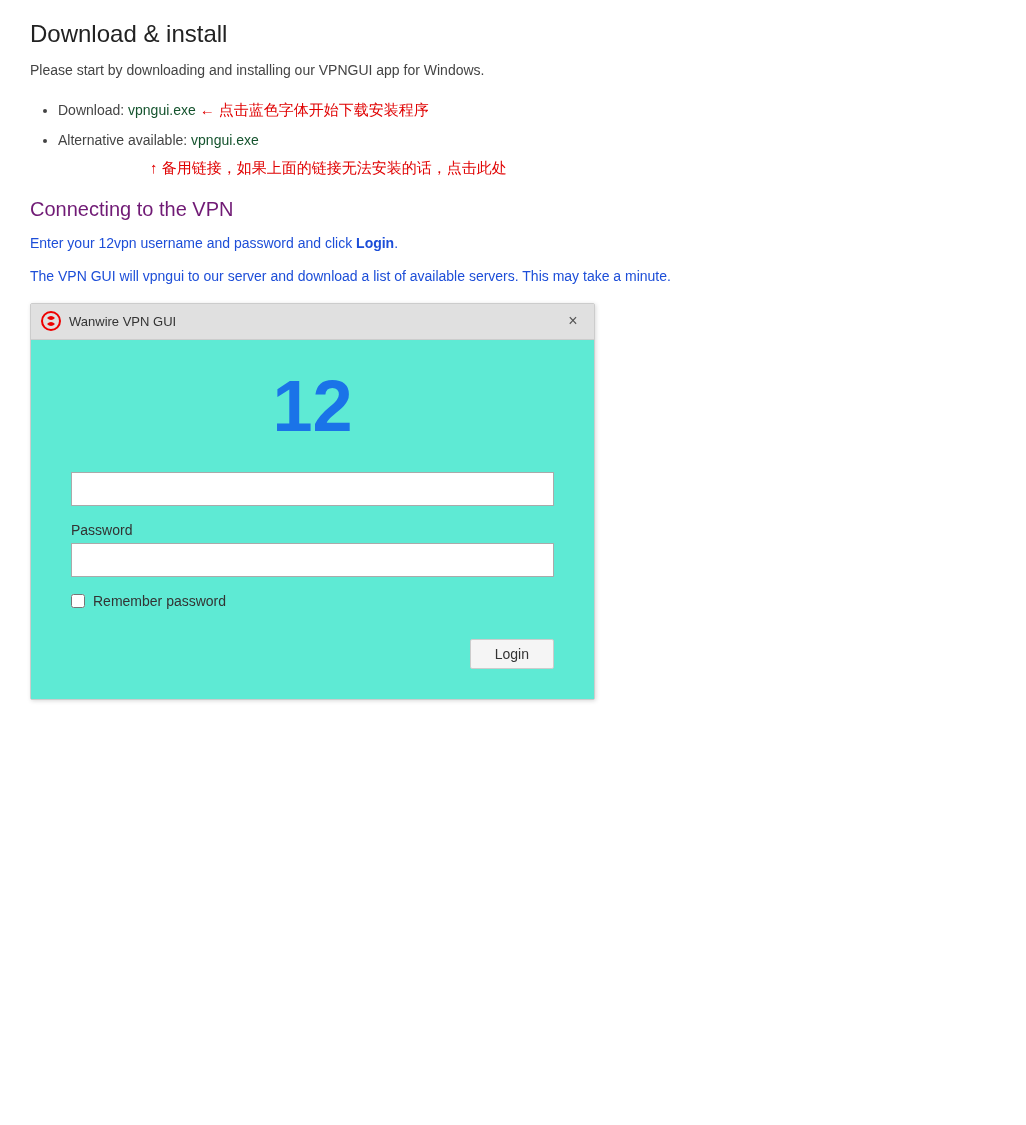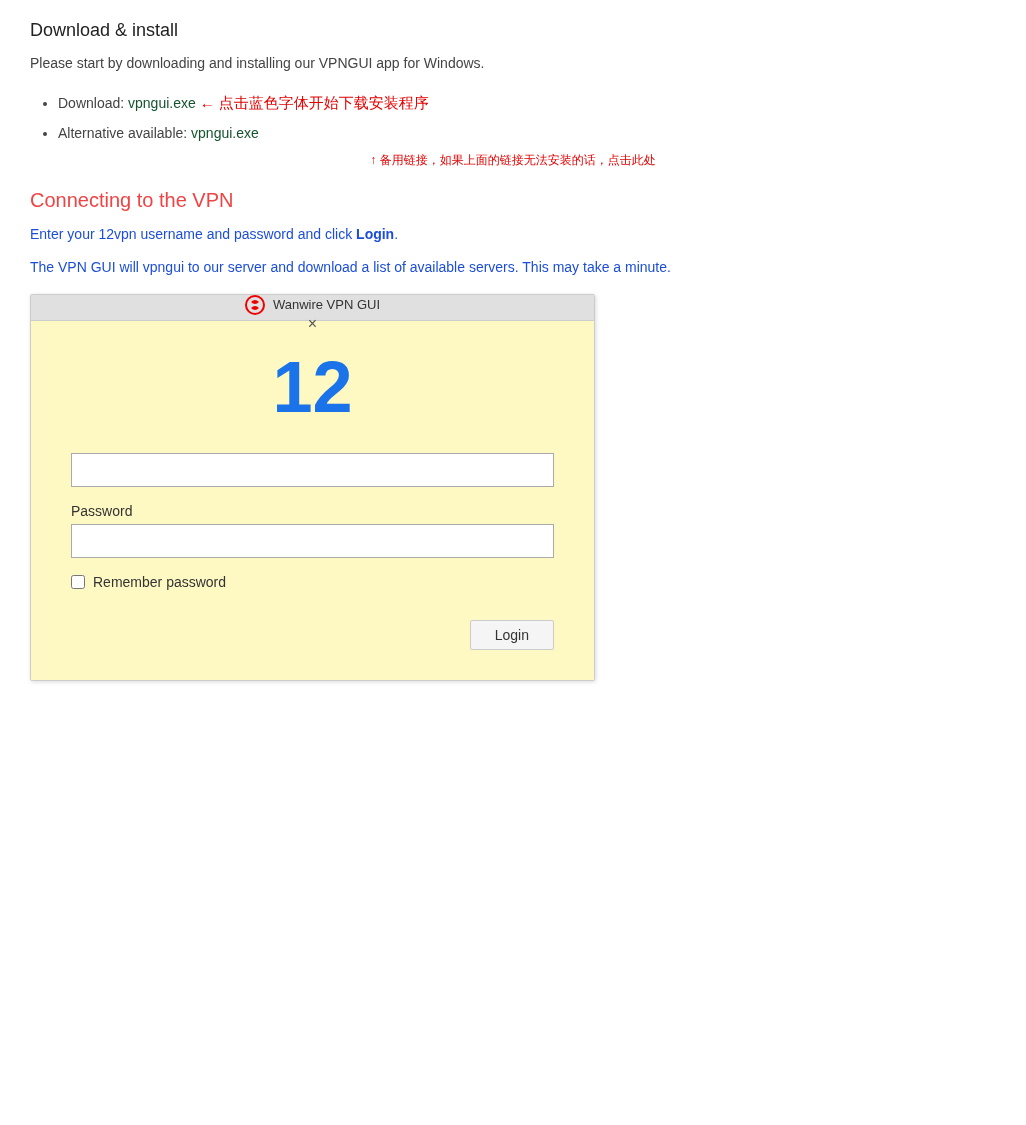--- a/index.html
+++ b/index.html
@@ -12,21 +12,21 @@
       background: #ffffff;
       font-family: Arial, sans-serif;
       font-size: 14px;
       color: #333333;
       width: 1026px;
       min-height: 1125px;
       padding: 20px 30px;
     }
 
     .page-title {
-      font-size: 18px;
+      font-size: 24px;
       font-weight: normal;
       color: #222222;
       margin-bottom: 12px;
     }
 
     .intro-text {
       font-size: 14px;
       color: #444444;
       margin-bottom: 18px;
       line-height: 1.5;
@@ -51,31 +51,31 @@
     }
 
     .annotation-red {
       color: #e00000;
       font-size: 15px;
       font-weight: normal;
     }
 
     .annotation-red-block {
       color: #e00000;
-      font-size: 12px;
+      font-size: 15px;
+      margin-left: 120px;
       margin-top: 4px;
       margin-bottom: 20px;
       display: block;
-      text-align: center;
     }
 
     .section-title {
       font-size: 20px;
       font-weight: normal;
-      color: #ef4444;
+      color: #701a75;
       margin-top: 10px;
       margin-bottom: 12px;
     }
 
     .body-text {
       font-size: 14px;
       color: #1d4ed8;
       margin-bottom: 12px;
       line-height: 1.5;
     }
@@ -89,27 +89,26 @@
       width: 565px;
       border: 1px solid #cccccc;
       border-radius: 2px;
       background: #f0f0f0;
       margin-top: 16px;
       box-shadow: 1px 1px 4px rgba(0,0,0,0.15);
     }
 
     .vpn-window-titlebar {
       background: #e0e0e0;
-      height: 26px;
+      height: 36px;
       display: flex;
       align-items: center;
       justify-content: space-between;
       padding: 0 10px;
       border-bottom: 1px solid #cccccc;
-      flex-direction: column;
     }
 
     .vpn-window-titlebar-left {
       display: flex;
       align-items: center;
       gap: 8px;
     }
 
     .vpn-icon {
       width: 20px;
@@ -131,21 +130,21 @@
       align-items: center;
       justify-content: center;
       font-size: 16px;
       color: #555555;
       cursor: pointer;
       border: none;
       background: transparent;
     }
 
     .vpn-window-body {
-      background: #fef9c3;
+      background: #5eead4;
       padding: 20px 40px 30px 40px;
       display: flex;
       flex-direction: column;
       align-items: center;
     }
 
     .vpn-logo-number {
       font-size: 72px;
       font-weight: bold;
       color: #1a73e8;

